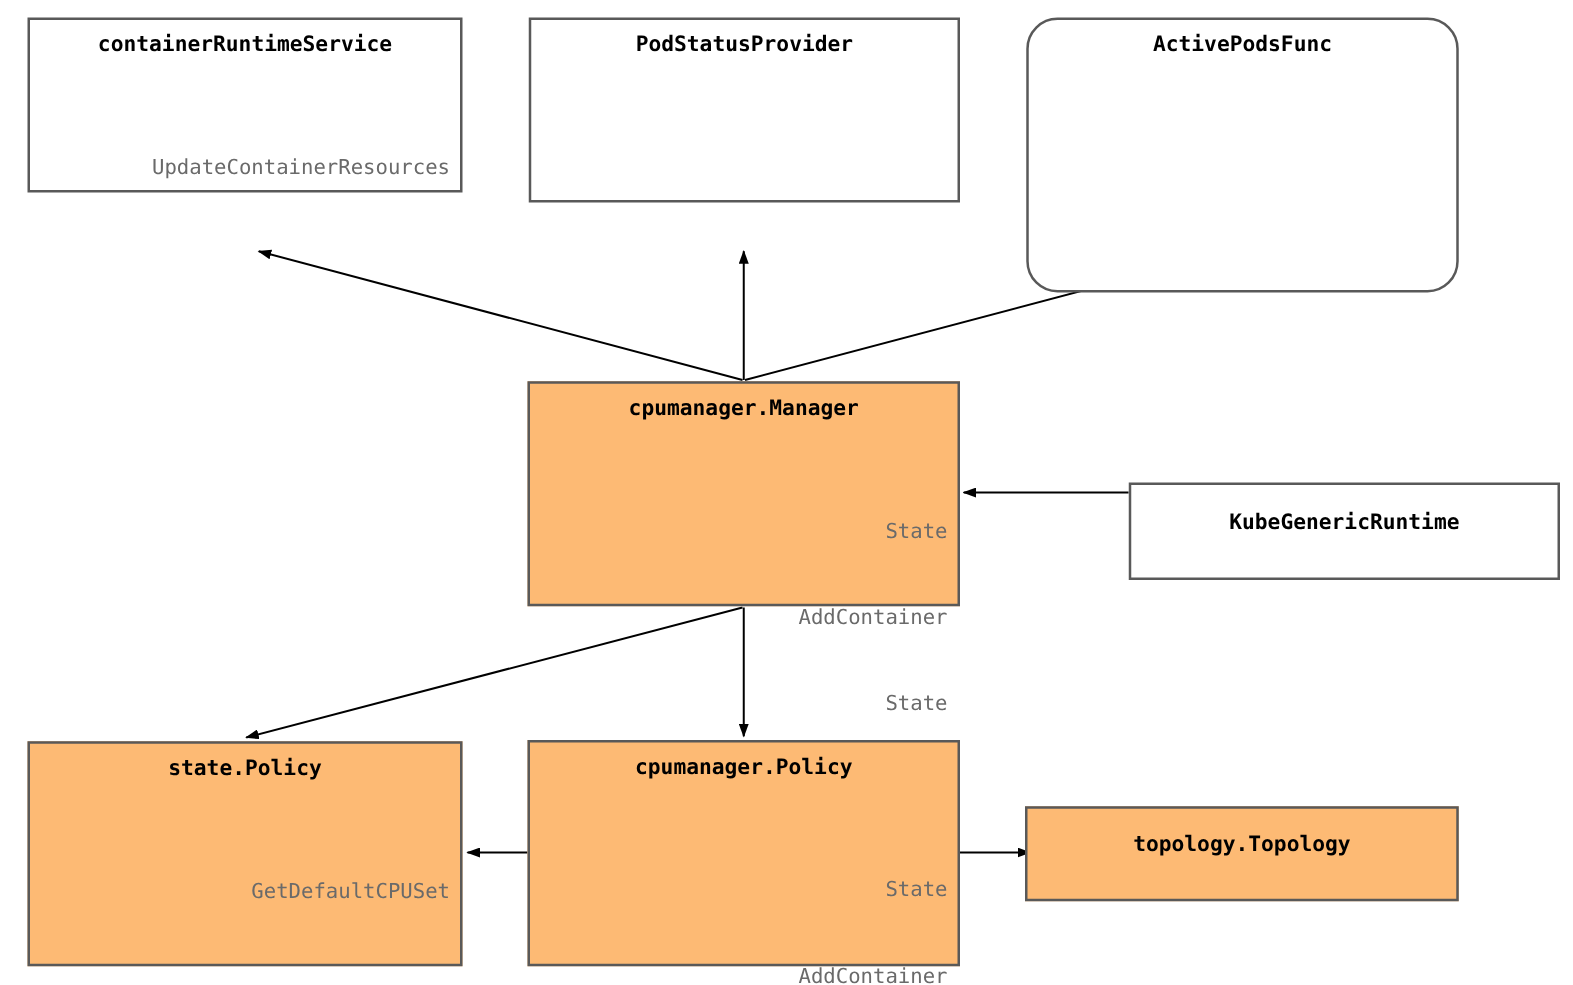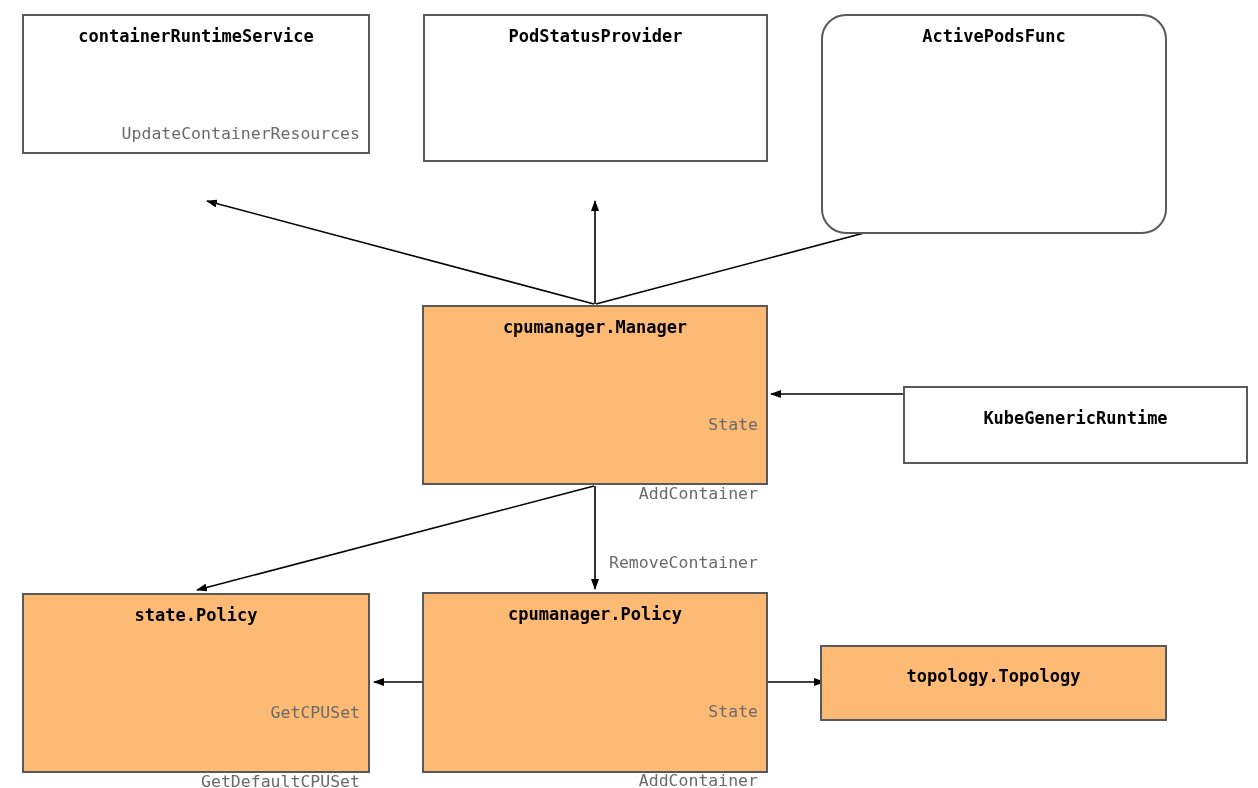--- a/index.html
+++ b/index.html
@@ -118,33 +118,31 @@
   <div class="node" id="n-activePodsFunc">
     <div class="node-title">ActivePodsFunc</div>
     <div class="node-members"></div>
   </div>
 
   <div class="node filled" id="n-cpumanagerManager">
     <div class="node-title">cpumanager.Manager</div>
     <div class="node-members">
       <span class="member">State</span>
       <span class="member">AddContainer</span>
-      <span class="member">RemoveContainer</span>
       <span class="member">State</span>
     </div>
   </div>
 
   <div class="node" id="n-kubeGenericRuntime">
     <div class="node-title">KubeGenericRuntime</div>
   </div>
 
   <div class="node filled" id="n-stateState">
     <div class="node-title">state.Policy</div>
     <div class="node-members">
-      <span class="member">GetCPUSet</span>
       <span class="member">GetDefaultCPUSet</span>
       
       
     </div>
   </div>
 
   <div class="node filled" id="n-cpumanagerPolicy">
     <div class="node-title">cpumanager.Policy</div>
     <div class="node-members">
       <span class="member">State</span>

